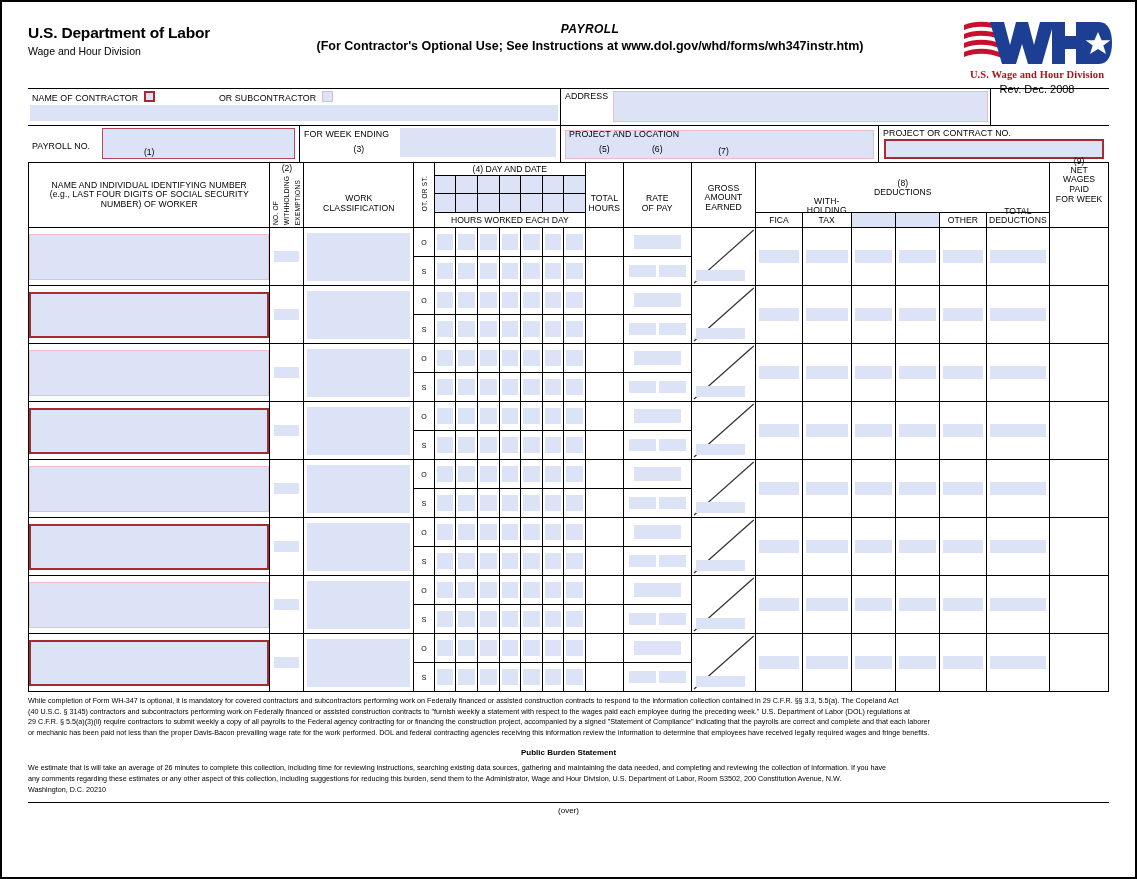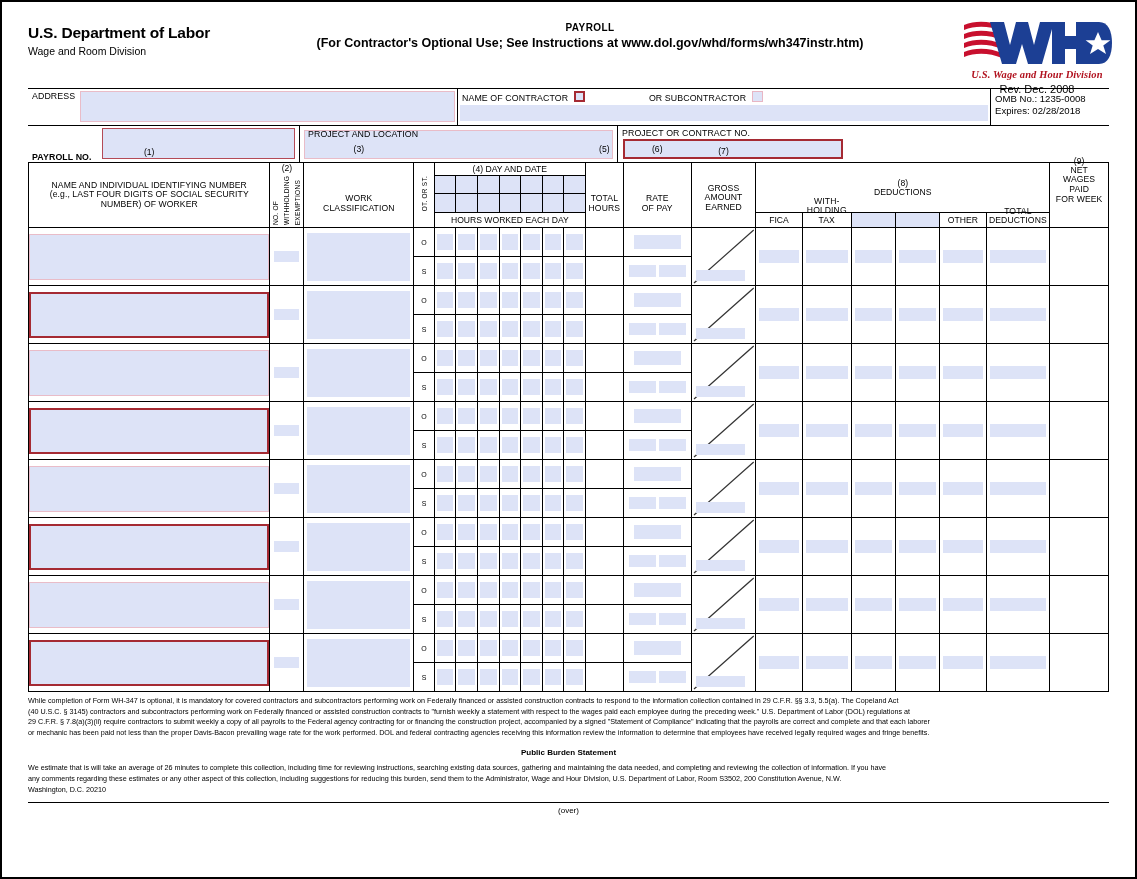--- a/index.html
+++ b/index.html
@@ -36,33 +36,33 @@
     position:absolute;left:18px;top:14px;
     font-size:15.5px;font-weight:bold;letter-spacing:-0.2px;
   }
   .dol-sub{
     position:absolute;left:18px;top:35px;
     font-size:10.5px;
   }
   .center-block{
     position:absolute;left:270px;top:12px;width:620px;text-align:center;
   }
-  .payroll-word{font-size:10px;font-weight:bold;letter-spacing:.4px;}
+  .payroll-word{font-size:12px;font-weight:bold;letter-spacing:.4px;font-style:italic;}
   .payroll-sub{font-size:12.5px;font-weight:bold;margin-top:3px;}
   .omb-note{font-size:8.6px;font-style:italic;margin-top:5px;}
 
   .logo-wrap{
     position:absolute;right:12px;top:8px;width:156px;text-align:center;
   }
   .logo-row{position:relative;height:52px;}
   .logo-svg{display:block;margin:0 auto;}
   .logo-cap{
     font-family:"Liberation Serif", serif;
     font-size:10.5px;font-weight:bold;color:#b1121f;
-    letter-spacing:.1px;margin-top:-1px;font-style:italic;
+    letter-spacing:.1px;margin-top:-1px;
   }
   .rev{font-size:11px;margin-top:3px;text-align:center;font-weight:normal;}
 
   
   .topgrid{
     position:relative;
     margin:0 18px;
     border-top:1.4px solid #000;
     box-sizing:border-box;
   }
@@ -138,21 +138,21 @@
   .over{text-align:center;font-size:8px;margin-top:3px;}
 </style>
 </head>
 <body>
 
 <div class="page">
  <div class="sheet">
 
   <div class="hdr">
     <div class="dol-title">U.S. Department of Labor</div>
-    <div class="dol-sub">Wage and Room Division</div>
+    <div class="dol-sub">Wage and Hour Division</div>
 
     <div class="center-block">
       <div class="payroll-word">PAYROLL</div>
       <div class="payroll-sub">(For Contractor's Optional Use; See Instructions at www.dol.gov/whd/forms/wh347instr.htm)</div>
     </div>
 
     <div class="logo-wrap">
       <div class="logo-row">
         <svg class="logo-svg" width="150" height="50" viewBox="0 0 150 50">
           <g fill="#c8102e">
@@ -170,50 +170,50 @@
         </svg>
       </div>
       <div class="logo-cap">U.S. Wage and Hour Division</div>
       <div class="rev">Rev. Dec. 2008</div>
     </div>
   </div>
 
   <div class="topgrid">
 
     <div class="trow">
-      <div class="tcell" style="width:430px;border-right:1.4px solid #000;">
-        <div style="display:flex;">
-          <div class="lbl" style="width:48px;">ADDRESS</div>
-          <div style="flex:1;margin:2px 2px 3px 0;border:1.6px solid #e9bcc8;background:#dde3f7;height:31px;box-sizing:border-box;"></div>
-        </div>
-      </div>
-
       <div class="tcell" style="width:533px;border-right:1.4px solid #000;">
         <div class="lbl">
           <span>NAME OF CONTRACTOR</span>
           <span class="cb dark"></span>
           <span style="display:inline-block;width:56px;"></span>
           <span>OR SUBCONTRACTOR</span>
           <span class="cb light"></span>
         </div>
         <div class="fill" style="height:16px;margin:2px 2px 2px 2px;"></div>
       </div>
 
-      <div class="tcell" style="width:118px;">
-        <div style="font-size:9.6px;padding:4px 0 0 4px;">OMB No.:  1235-0008</div>
-        <div style="font-size:9.6px;padding:1px 0 0 4px;">Expires:   02/28/2018</div>
+      <div class="tcell" style="width:430px;border-right:1.4px solid #000;">
+        <div style="display:flex;">
+          <div class="lbl" style="width:48px;">ADDRESS</div>
+          <div style="flex:1;margin:2px 2px 3px 0;border:1.6px solid #e9bcc8;background:#dde3f7;height:31px;box-sizing:border-box;"></div>
+        </div>
       </div>
+
     </div>
 
     <div class="trow" style="border-top:1.4px solid #000;">
-      <div class="tcell" style="width:272px;border-right:1.4px solid #000;display:flex;align-items:flex-end;font-weight:bold;">
+      <div class="tcell" style="width:272px;border-right:1.4px solid #000;display:flex;align-items:center;">
         <div class="lbl" style="width:70px;padding-top:3px;">PAYROLL NO.</div>
         <div style="flex:1;margin:2px 4px 3px 0;border:1.6px solid #b44a57;background:#dde3f7;height:31px;box-sizing:border-box;"></div>
       </div>
 
+      <div class="tcell" style="width:261px;border-right:1.4px solid #000;display:flex;align-items:flex-start;">
+        <div class="lbl" style="width:96px;padding-top:3px;">FOR WEEK ENDING</div>
+        <div style="flex:1;margin:2px 4px 3px 0;background:#dde3f7;height:29px;box-sizing:border-box;"></div>
+      </div>
 
       <div class="tcell" style="width:318px;border-right:1.4px solid #000;position:relative;">
         <div class="lbl" style="position:absolute;left:4px;top:1px;z-index:2;">PROJECT AND LOCATION</div>
         <div style="margin:4px 4px 3px 4px;border:1.6px solid #e9bcc8;background:#dde3f7;height:29px;box-sizing:border-box;"></div>
       </div>
 
       <div class="tcell" style="width:230px;">
         <div class="lbl">PROJECT OR CONTRACT NO.</div>
         <div style="margin:1px 5px 3px 5px;border:2.2px solid #a52a33;background:#dde3f7;height:20px;box-sizing:border-box;"></div>
       </div>
@@ -1084,21 +1084,21 @@
               </td>
             </tr>
           </tbody>
   </table>
   </div>
 
   <div class="foot">
     <div class="ftxt">
       <div>While completion of Form WH-347 is optional, it is mandatory for covered contractors and subcontractors performing work on Federally financed or assisted construction contracts to respond to the information collection contained in 29 C.F.R. §§ 3.3, 5.5(a). The Copeland Act</div>
       <div>(40 U.S.C. § 3145) contractors and subcontractors performing work on Federally financed or assisted construction contracts to "furnish weekly a statement with respect to the wages paid each employee during the  preceding week."  U.S. Department of Labor (DOL) regulations at</div>
-      <div>29 C.F.R. § 7.8(a)(3)(ii) require contractors to submit weekly a copy of all payrolls to the Federal agency contracting for or financing the construction project, accompanied by a signed "Statement of Compliance" indicating that the payrolls are correct and complete and that each laborer</div>
+      <div>29 C.F.R. § 5.5(a)(3)(ii) require contractors to submit weekly a copy of all payrolls to the Federal agency contracting for or financing the construction project, accompanied by a signed "Statement of Compliance" indicating that the payrolls are correct and complete and that each laborer</div>
       <div>or mechanic has been paid not less than the proper Davis-Bacon prevailing wage rate for the work performed. DOL and federal contracting agencies receiving this information review the information to determine that employees have received legally required wages and fringe benefits.</div>
     </div>
 
     <div class="pbs-hd">Public Burden Statement</div>
     <div class="pbs">
       <div>We estimate that is will take an average of 26 minutes to complete this collection, including time for reviewing instructions, searching existing data sources, gathering and maintaining the data needed, and completing and reviewing the collection of information. If you have</div>
       <div>any comments regarding these estimates or any other aspect of this collection, including suggestions for reducing this burden, send them to the Administrator, Wage and Hour Division, U.S. Department of Labor, Room S3502, 200 Constitution Avenue, N.W.</div>
       <div>Washington, D.C. 20210</div>
     </div>
     <div class="rule"></div>

